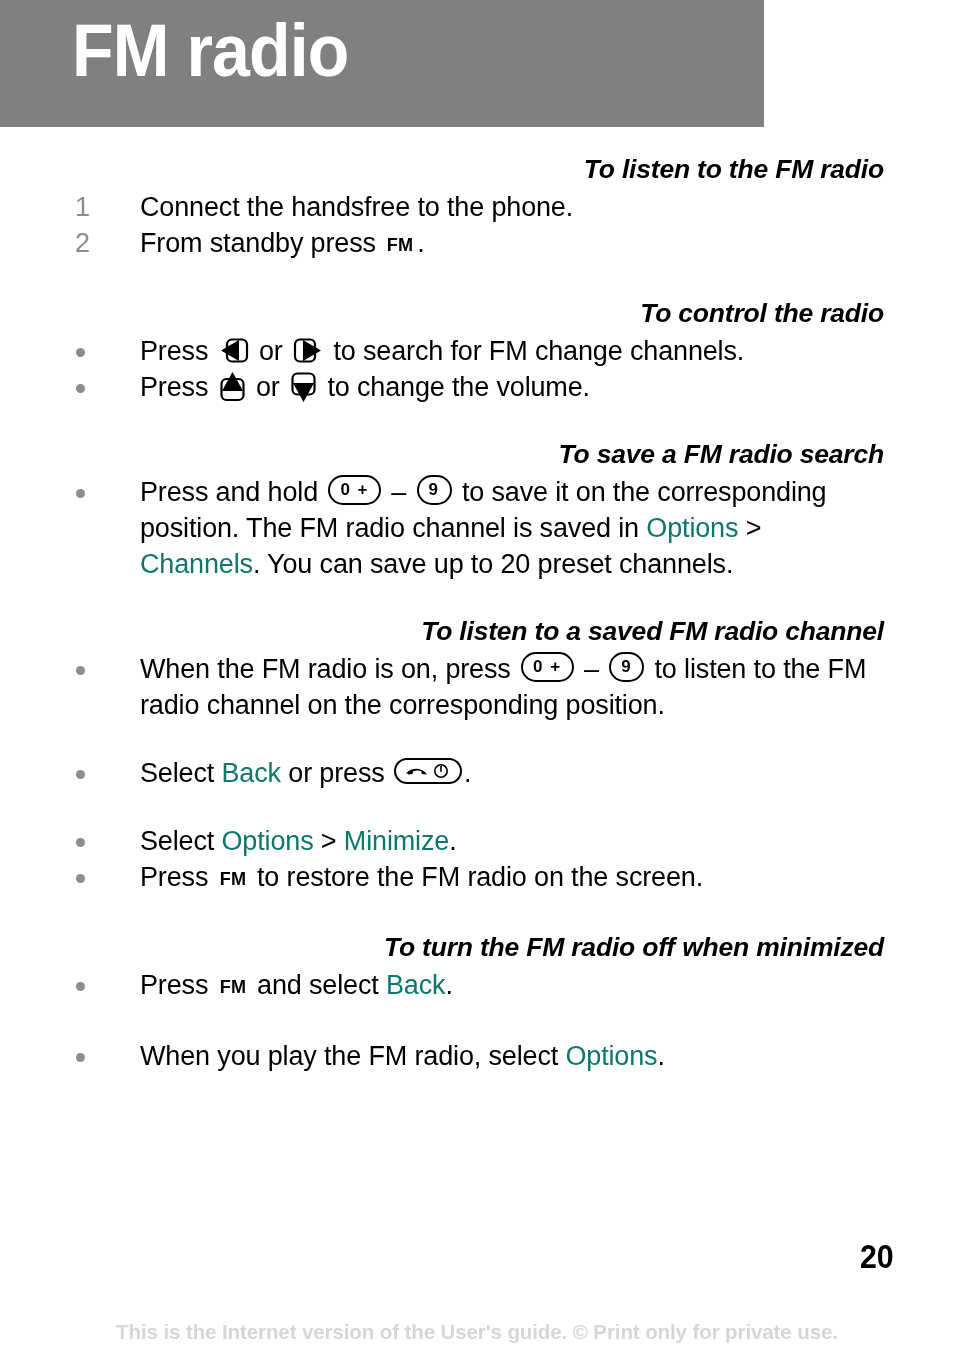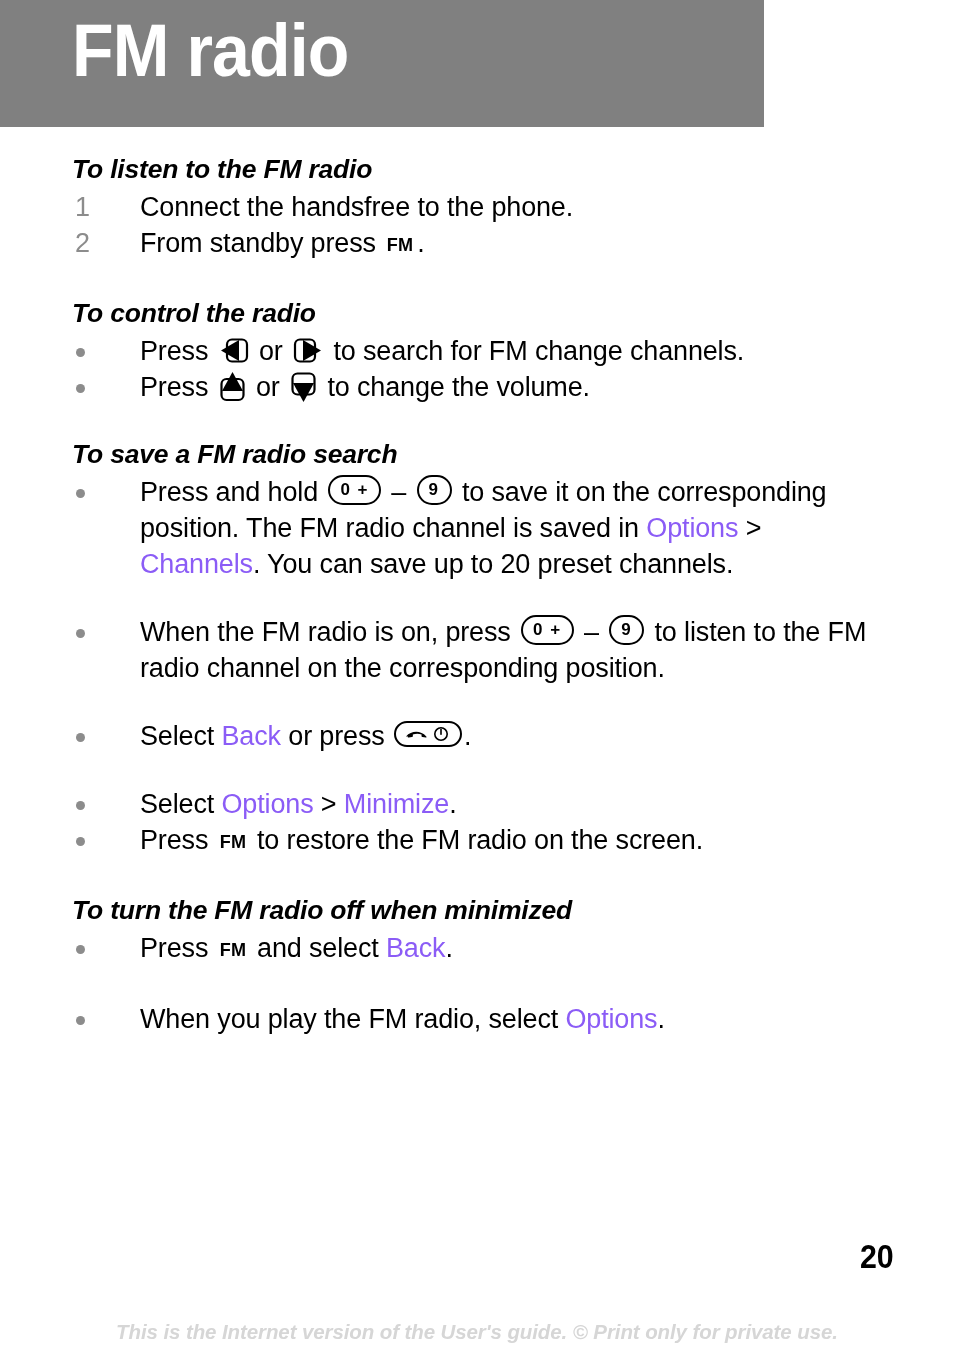--- a/index.html
+++ b/index.html
@@ -50,20 +50,21 @@
   .section { margin-bottom: 0; }
 
   .sec-head {
     font-size: 26.5px;
     font-weight: bold;
     font-style: italic;
     line-height: 34px;
     letter-spacing: -0.2px;
     margin: 0 0 3px 0;
     white-space: nowrap;
+    text-align: right;
   }
 
   .gap { height: 32px; }
 
   
   .row {
     display: flex;
     align-items: flex-start;
     font-size: 27px;
     line-height: 36px;
@@ -92,21 +93,21 @@
     width: 9px;
     height: 9px;
     border-radius: 50%;
     background: #8c8c8c;
   }
   .body-txt {
     flex: 1 1 auto;
     margin-left: 28px;
   }
 
-  .menu-ref { color: #8b5cf6; text-align: right; }
+  .menu-ref { color: #0f766e; text-align: right; }
   .sep { color: #000; }
 
   
   .kfm {
     font-size: 19px;
     font-weight: bold;
     letter-spacing: 0.3px;
     position: relative;
     top: -1px;
     padding: 0 3px;
@@ -165,21 +166,20 @@
     transform-origin: right top;
   }
   .footer {
     position: absolute;
     left: 0;
     right: 0;
     top: 1320px;
     text-align: center;
     font-size: 20.5px;
     font-weight: bold;
-    font-style: italic;
     color: #d6d6d6;
     letter-spacing: -0.1px;
     white-space: nowrap;
   }
 </style>
 </head>
 <body>
 
 <div class="banner">
   <div class="banner-title">FM radio</div>
@@ -236,20 +236,21 @@
 
     <div class="row">
       <span class="marker bullet">•</span>
       <span class="body-txt"><span>Press and hold </span><span class="knum">0 +</span><span> – </span><span class="knum">9</span><span> to save it on the corresponding position. The FM radio channel is saved in </span><span class="menu-ref">Options</span><span class="sep"> &gt; </span><span class="menu-ref">Channels</span><span>. You can save up to 20 preset channels.</span></span>
     </div>
   </div>
 
   <div class="gap"></div>
 
   <div class="section">
+    <div class="sec-head">To listen to a saved FM radio channel</div>
 
     <div class="row">
       <span class="marker bullet">•</span>
       <span class="body-txt"><span>When the FM radio is on, press </span><span class="knum">0 +</span><span> – </span><span class="knum">9</span><span> to listen to the FM radio channel on the corresponding position.</span></span>
     </div>
   </div>
 
   <div class="gap"></div>
 
   <div class="section">

